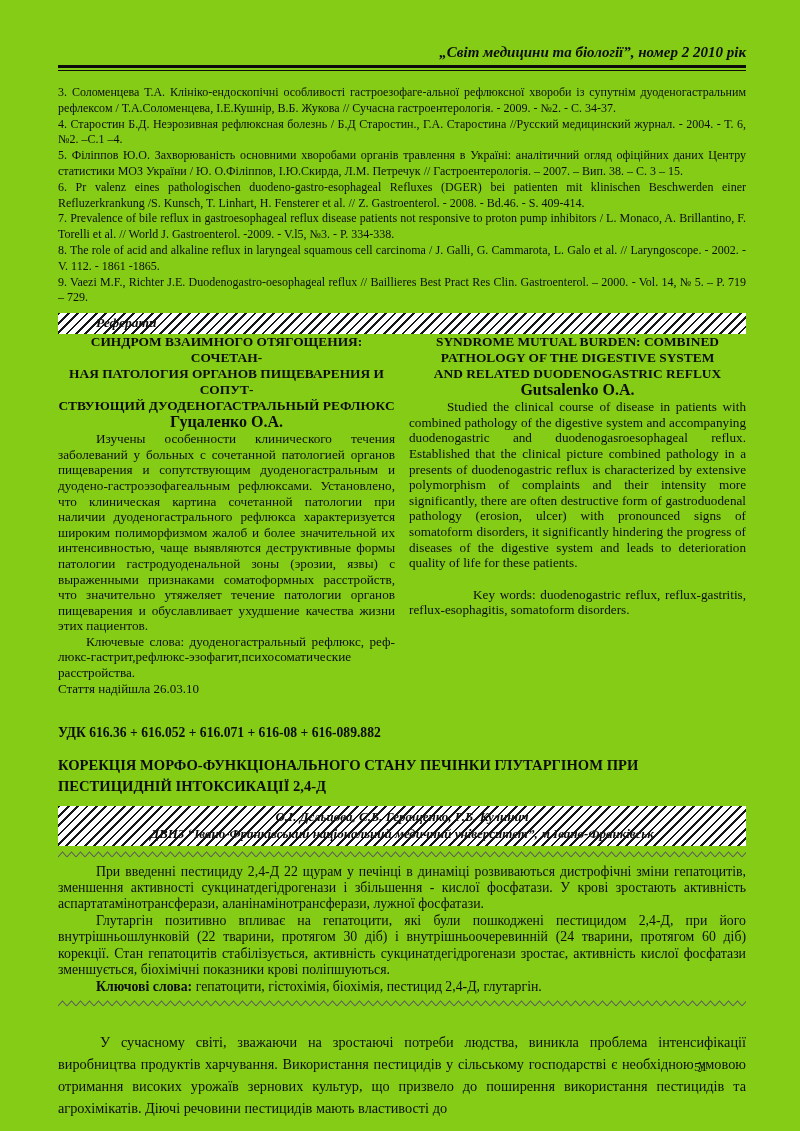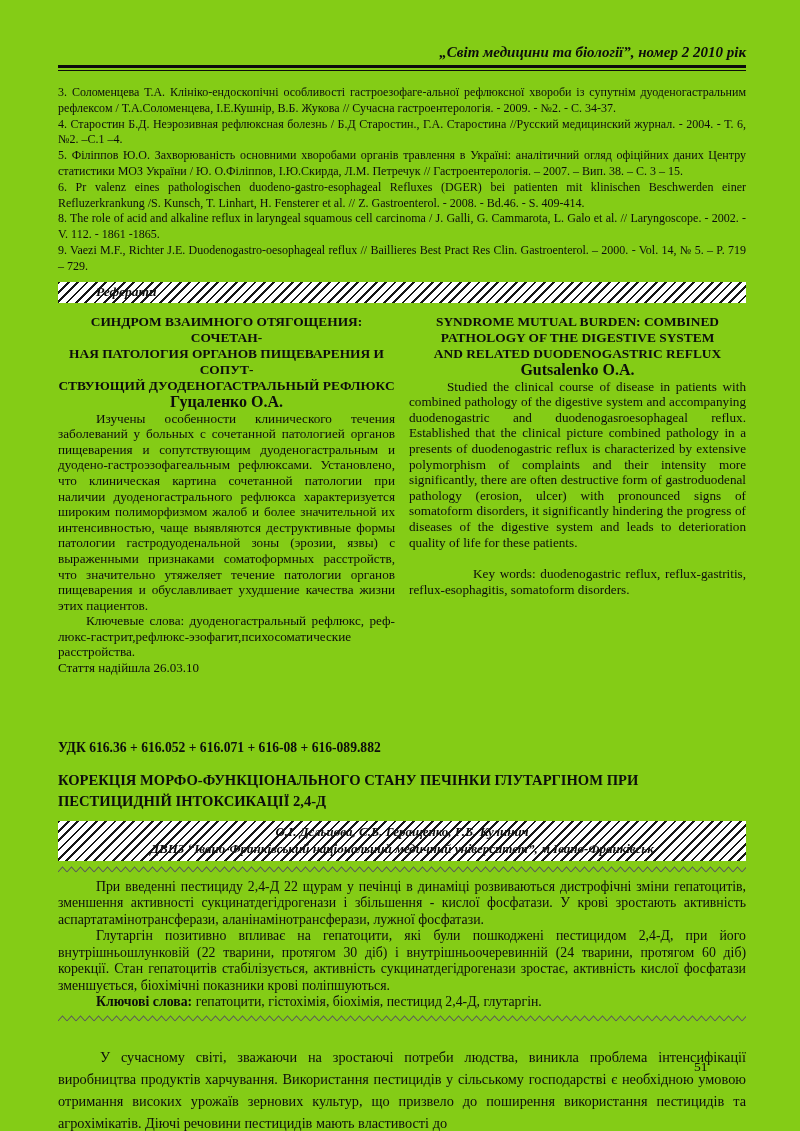--- a/index.html
+++ b/index.html
@@ -54,21 +54,20 @@
     position:relative;
     font-size:13.5px;
     font-weight:bold;
     font-style:italic;
     padding:2px 0 0 38px;
   }
   
   .two-col{
     display:flex;
     gap:14px;
-    margin-top:11px;
   }
   .col{flex:1 1 0; min-width:0;}
   .col-heading{
     text-align:center;
     font-weight:bold;
     font-size:13.4px;
     line-height:16px;
   }
   .col-author{
     text-align:center;
@@ -97,21 +96,21 @@
     text-align:justify;
     text-indent:64px;
   }
   .received{
     margin:0;
     font-size:13px;
     text-align:left;
   }
   
   .udk{
-    margin-top:64px;
+    margin-top:28px;
     font-size:13.6px;
     font-weight:bold;
   }
   .article-title{
     margin-top:14px;
     font-weight:bold;
     font-size:14.6px;
     line-height:21px;
   }
   .band-authors{
@@ -160,20 +159,21 @@
   <div class="content">
 
     <p class="journal-header">„Світ медицини та біології”, номер 2 2010 рік</p>
     <div class="double-rule"></div>
 
     <div class="references">
       <p>3. Соломенцева Т.А. Клініко-ендоскопічні особливості гастроезофаге-альної рефлюксної хвороби із супутнім дуоденогастральним рефлексом / Т.А.Соломенцева, І.Е.Кушнір, В.Б. Жукова // Сучасна гастроентерологія. - 2009. - №2. - С. 34-37.</p>
       <p>4. Старостин Б.Д. Неэрозивная рефлюксная болезнь / Б.Д Старостин., Г.А. Старостина //Русский медицинский журнал. - 2004. - Т. 6, №2. –С.1 –4.</p>
       <p>5. Філіппов Ю.О. Захворюваність основними хворобами органів травлення в Україні: аналітичний огляд офіційних даних Центру статистики МОЗ України / Ю. О.Філіппов, І.Ю.Скирда, Л.М. Петречук // Гастроентерологія. – 2007. – Вип. 38. – С. 3 – 15.</p>
       <p>6. Pr valenz eines pathologischen duodeno-gastro-esophageal Refluxes (DGER) bei patienten mit klinischen Beschwerden einer Refluzerkrankung /S. Kunsch, T. Linhart, H. Fensterer et al. // Z. Gastroenterol. - 2008. - Bd.46. - S. 409-414.</p>
+      <p>7. Prevalence of bile reflux in gastroesophageal reflux disease patients not responsive to proton pump inhibitors / L. Monaco, A. Brillantino, F. Torelli et al. // World J. Gastroenterol. -2009. - V.l5, №3. - P. 334-338.</p>
       <p>8. The role of acid and alkaline reflux in laryngeal squamous cell carcinoma / J. Galli, G. Cammarota, L. Galo et al. // Laryngoscope. - 2002. - V. 112. - 1861 -1865.</p>
       <p>9. Vaezi M.F., Richter J.E. Duodenogastro-oesophageal reflux // Baillieres Best Pract Res Clin. Gastroenterol. – 2000. - Vol. 14, № 5. – P. 719 – 729.</p>
     </div>
 
     <div class="band band-referaty">
       <div class="band-label">Реферати</div>
     </div>
 
     <div class="two-col">
       <div class="col">

